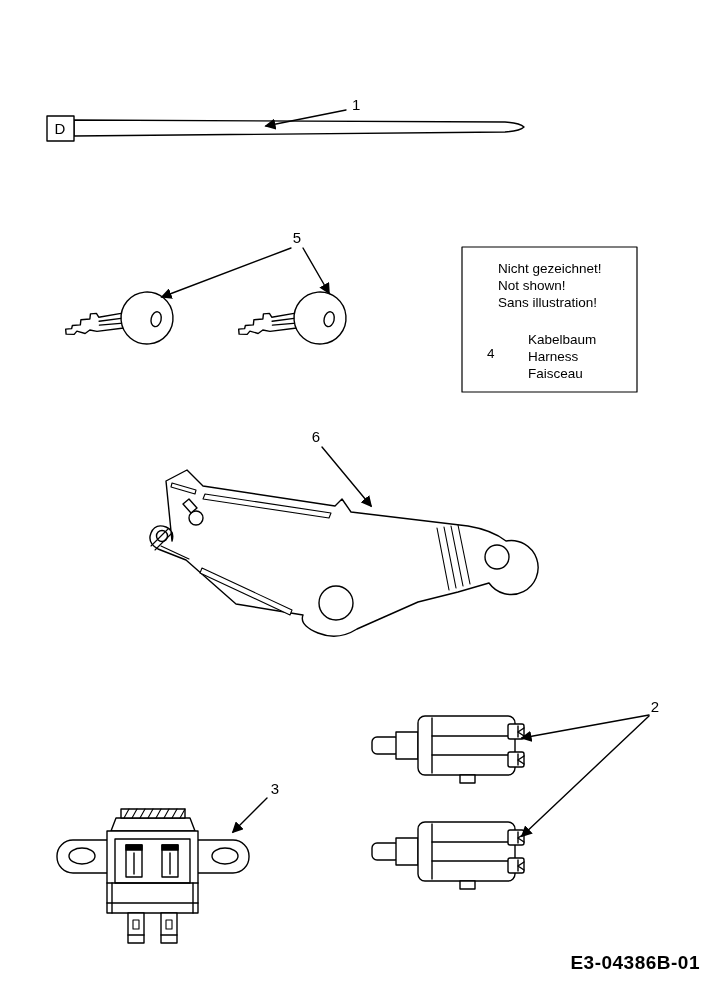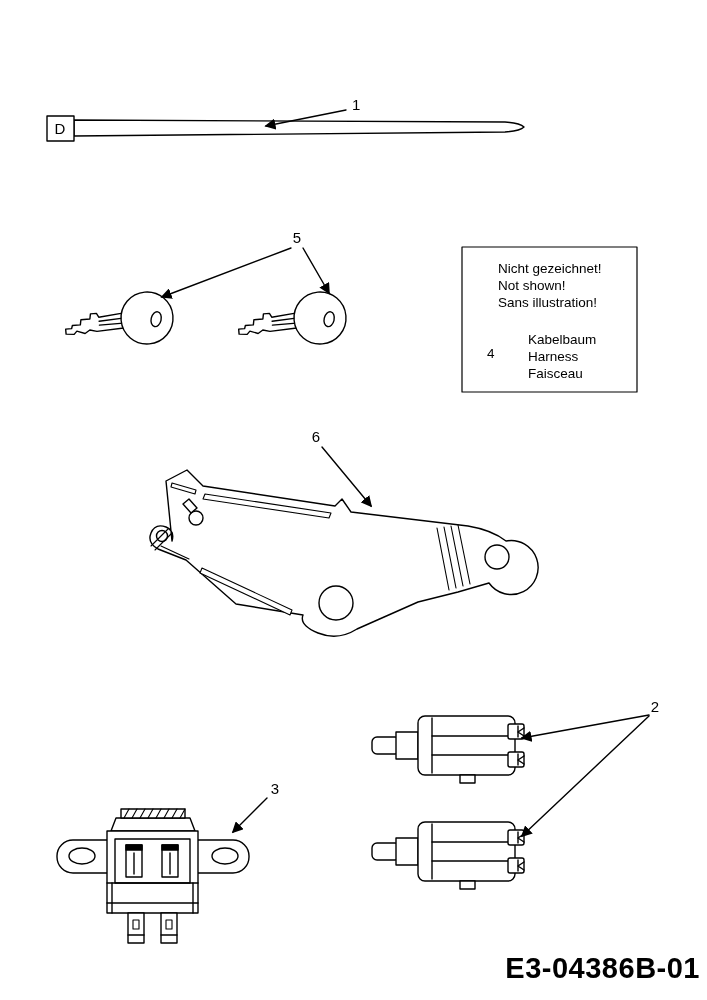--- a/index.html
+++ b/index.html
@@ -12,21 +12,21 @@
     font-family:"Liberation Sans", sans-serif;
     overflow:hidden;
   }
   .diagram-svg { position:absolute; left:0; top:0; }
   .diagram-svg text { fill:#000000; stroke:none; }
   .callout-num { font-size:15px; }
   .note-text   { font-size:13.5px; }
   .tie-letter  { font-size:15px; }
   .footer-code {
     position:absolute; top:952px; right:7px;
-    font-size:29px; font-weight:bold; color:#000;
+    font-size:19px; font-weight:bold; color:#000;
     letter-spacing:0.5px;
     font-family:"Liberation Sans", sans-serif;
   }
 </style>
 </head>
 <body>
 
 <div class="page">
 
   <svg class="diagram-svg" width="707" height="1000" viewBox="0 0 707 1000">

